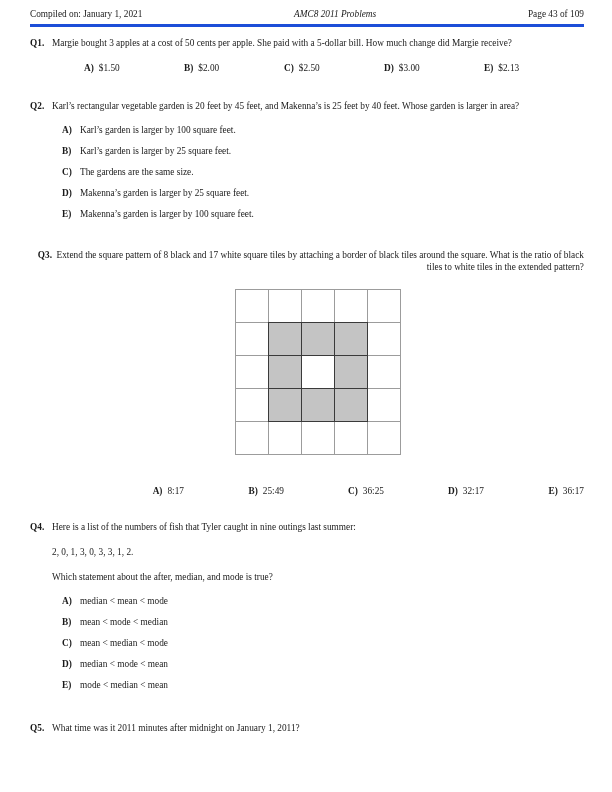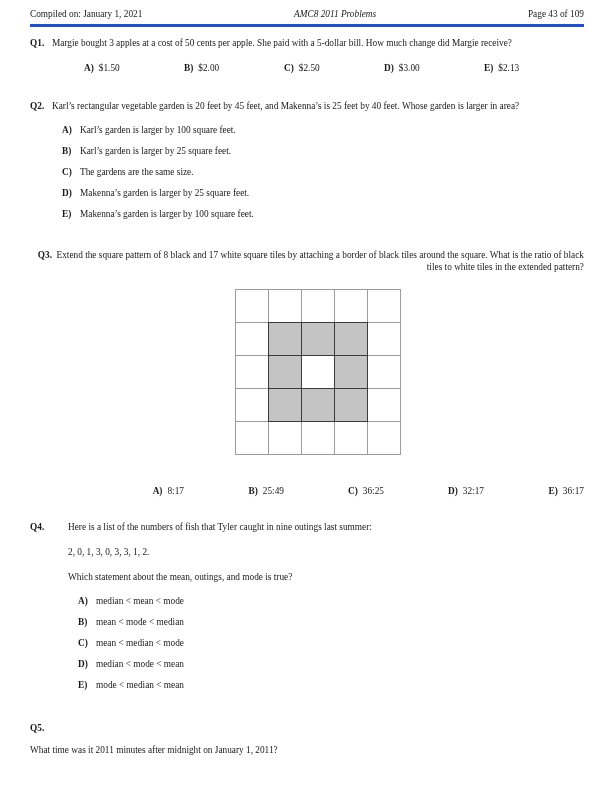--- a/index.html
+++ b/index.html
@@ -23,22 +23,22 @@
     padding-bottom:4px;
     border-bottom:3px solid #1d4ed8;
   }
   .header .center{font-style:italic;}
   
   .q{display:flex;margin-top:10px;}
   .q-label{width:22px;flex:0 0 22px;font-weight:bold;}
   .q-body{flex:1;}
   .q2{margin-top:26px;font-family:Liberation Serif, serif;}
   .q3{margin-top:20px;text-align:right;}
-  .q4{margin-top:24px;gap:16px;}
-  .q5{margin-top:22px;flex-direction:column;}
+  .q4{margin-top:24px;}
+  .q5{margin-top:22px;}
   
   .options-row{display:flex;margin-left:32px;margin-top:13px;}
   .options-row .opt{flex:1;}
   .opt-letter{font-weight:bold;}
   .opt-text{margin-left:5px;}
   
   .options-list{margin-left:10px;margin-top:12px;}
   .options-list .opt{margin-bottom:9px;display:flex;}
   .options-list .opt-letter{width:18px;flex:0 0 18px;}
   .options-list .opt-text{margin-left:0;}
@@ -158,21 +158,21 @@
         <span class="opt"><span class="opt-letter">E)</span><span class="opt-text">36:17</span></span>
       </div>
     </div>
   </div>
 
   <div class="q q4">
     <div class="q-label">Q4.</div>
     <div class="q-body">
       <div>Here is a list of the numbers of fish that Tyler caught in nine outings last summer:</div>
       <div class="sequence">2, 0, 1, 3, 0, 3, 3, 1, 2.</div>
-      <div class="q4-question">Which statement about the mean, outings, and mode is true?</div>
+      <div class="q4-question">Which statement about the after, median, and mode is true?</div>
       <div class="options-list">
         <div class="opt">
             <span class="opt-letter">A)</span>
             <span class="opt-text">median &lt; mean &lt; mode</span>
           </div>
         <div class="opt">
             <span class="opt-letter">B)</span>
             <span class="opt-text">mean &lt; mode &lt; median</span>
           </div>
         <div class="opt">

